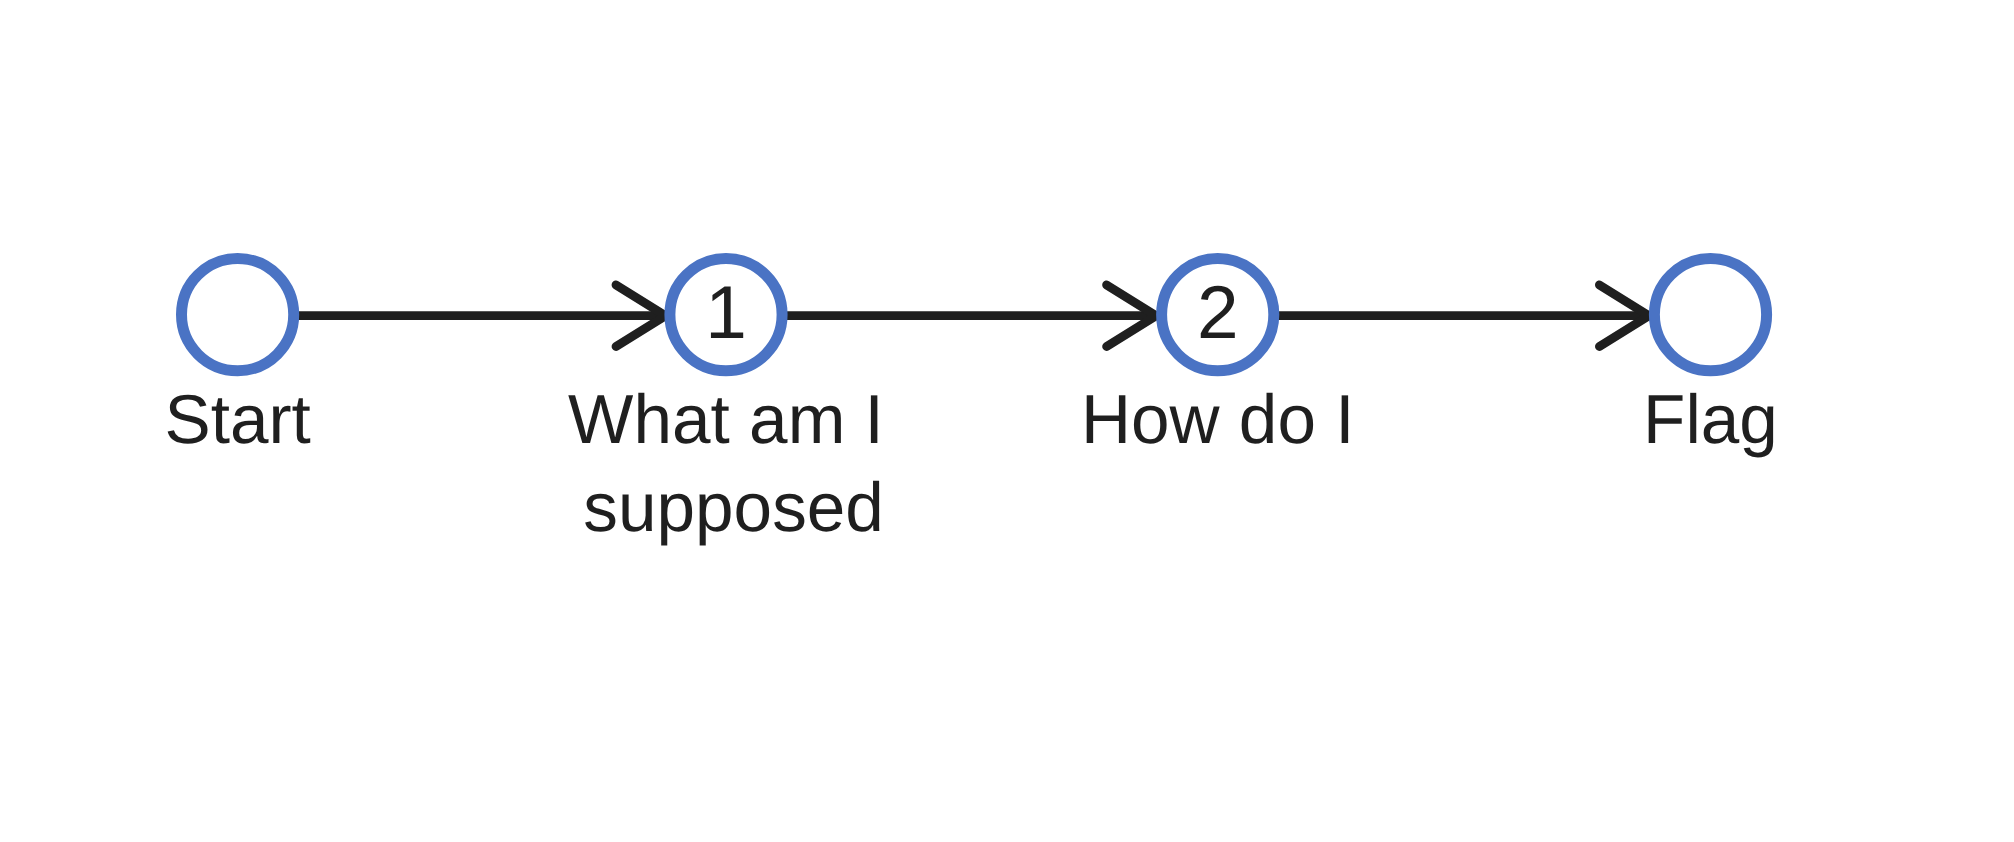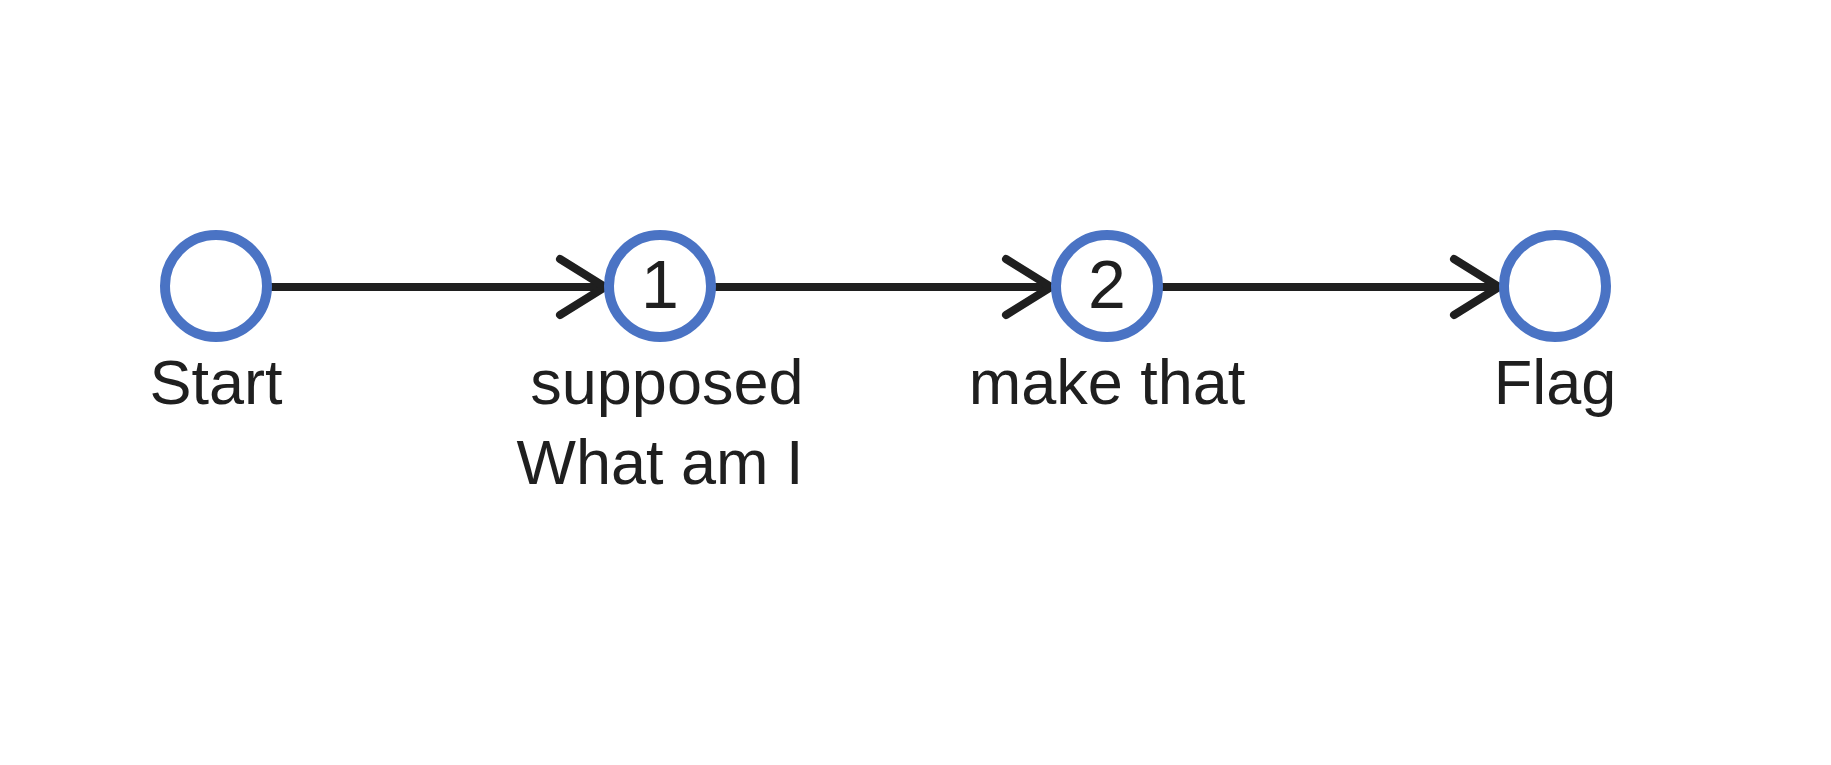--- a/index.html
+++ b/index.html
@@ -95,31 +95,31 @@
     <div class="label">
       <div>Start</div>
     </div>
   </div>
 
   <div class="node node-2">
     <div class="circle">
       <span class="num">1</span>
     </div>
     <div class="label">
+      <div>What am I</div>
       <div>supposed</div>
-      <div>What am I</div>
     </div>
   </div>
 
   <div class="node node-3">
     <div class="circle">
       <span class="num">2</span>
     </div>
     <div class="label">
-      <div>make that</div>
+      <div>How do I</div>
     </div>
   </div>
 
   <div class="node node-4">
     <div class="circle">
       <span class="num"></span>
     </div>
     <div class="label">
       <div>Flag</div>
     </div>

